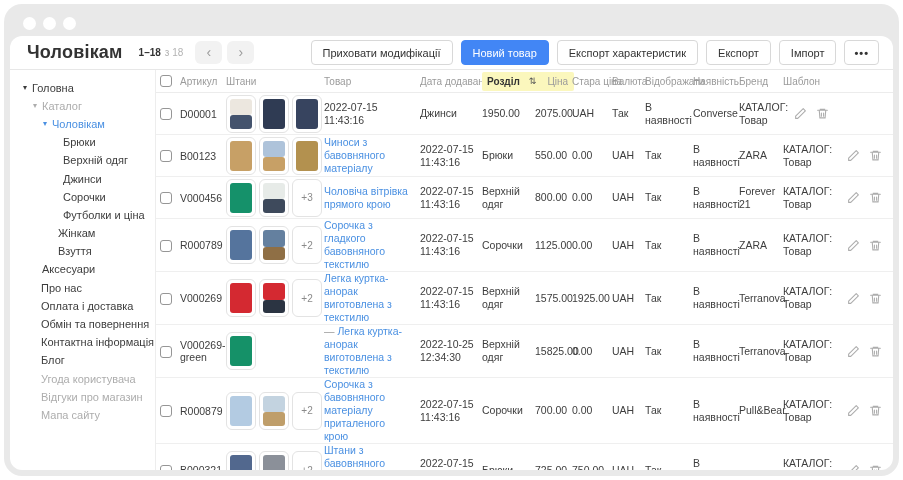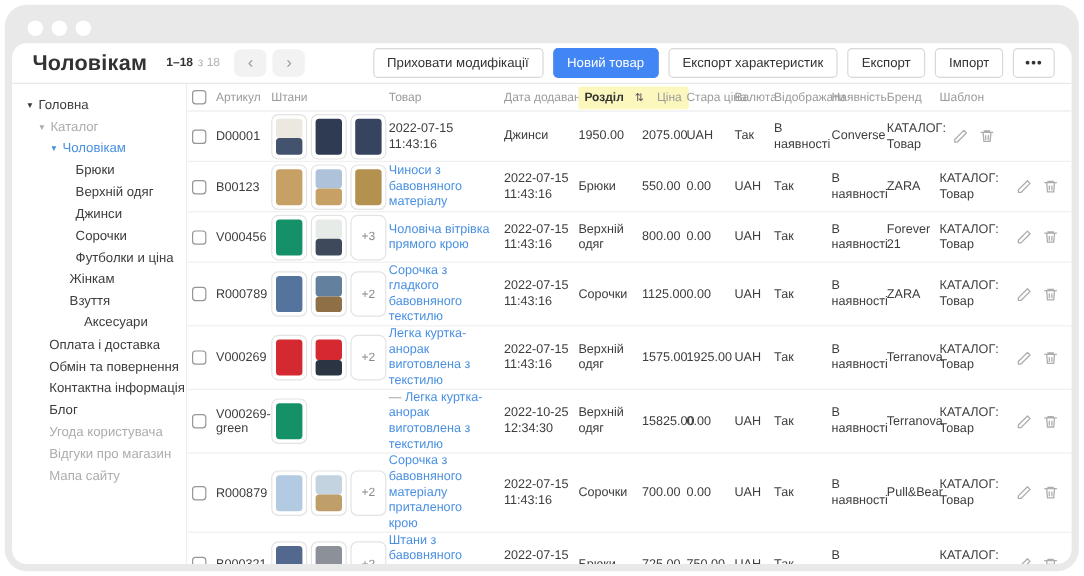--- a/index.html
+++ b/index.html
@@ -120,23 +120,27 @@
     <span class="sb-label">Футболки и ціна</span>
   </div>
           <div class="sb-item s-normal" style="padding-left: 48px;">
 
     <span class="sb-label">Жінкам</span>
   </div>
           <div class="sb-item s-normal" style="padding-left: 48px;">
 
     <span class="sb-label">Взуття</span>
   </div>
-          <div class="sb-item s-normal" style="padding-left: 60px;">
+          <div class="sb-item s-normal" style="padding-left: 32px;">
 
     <span class="sb-label">Аксесуари</span>
+  </div>
+          <div class="sb-item s-normal" style="padding-left: 31px;">
+
+    <span class="sb-label">Про нас</span>
   </div>
           <div class="sb-item s-normal" style="padding-left: 31px;">
 
     <span class="sb-label">Оплата і доставка</span>
   </div>
           <div class="sb-item s-normal" style="padding-left: 31px;">
 
     <span class="sb-label">Обмін та повернення</span>
   </div>
           <div class="sb-item s-normal" style="padding-left: 31px;">

